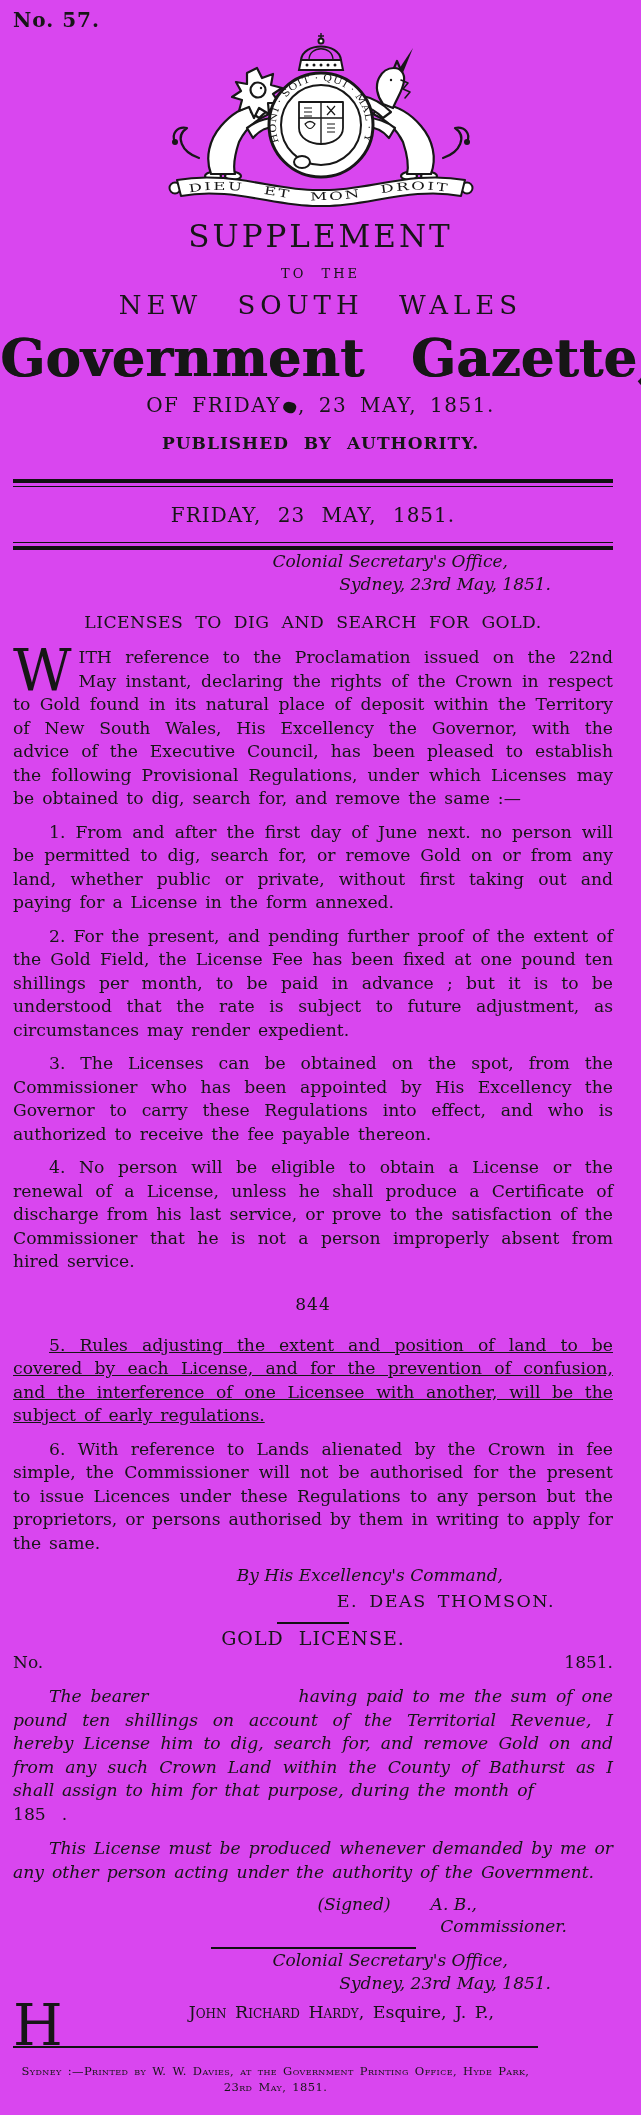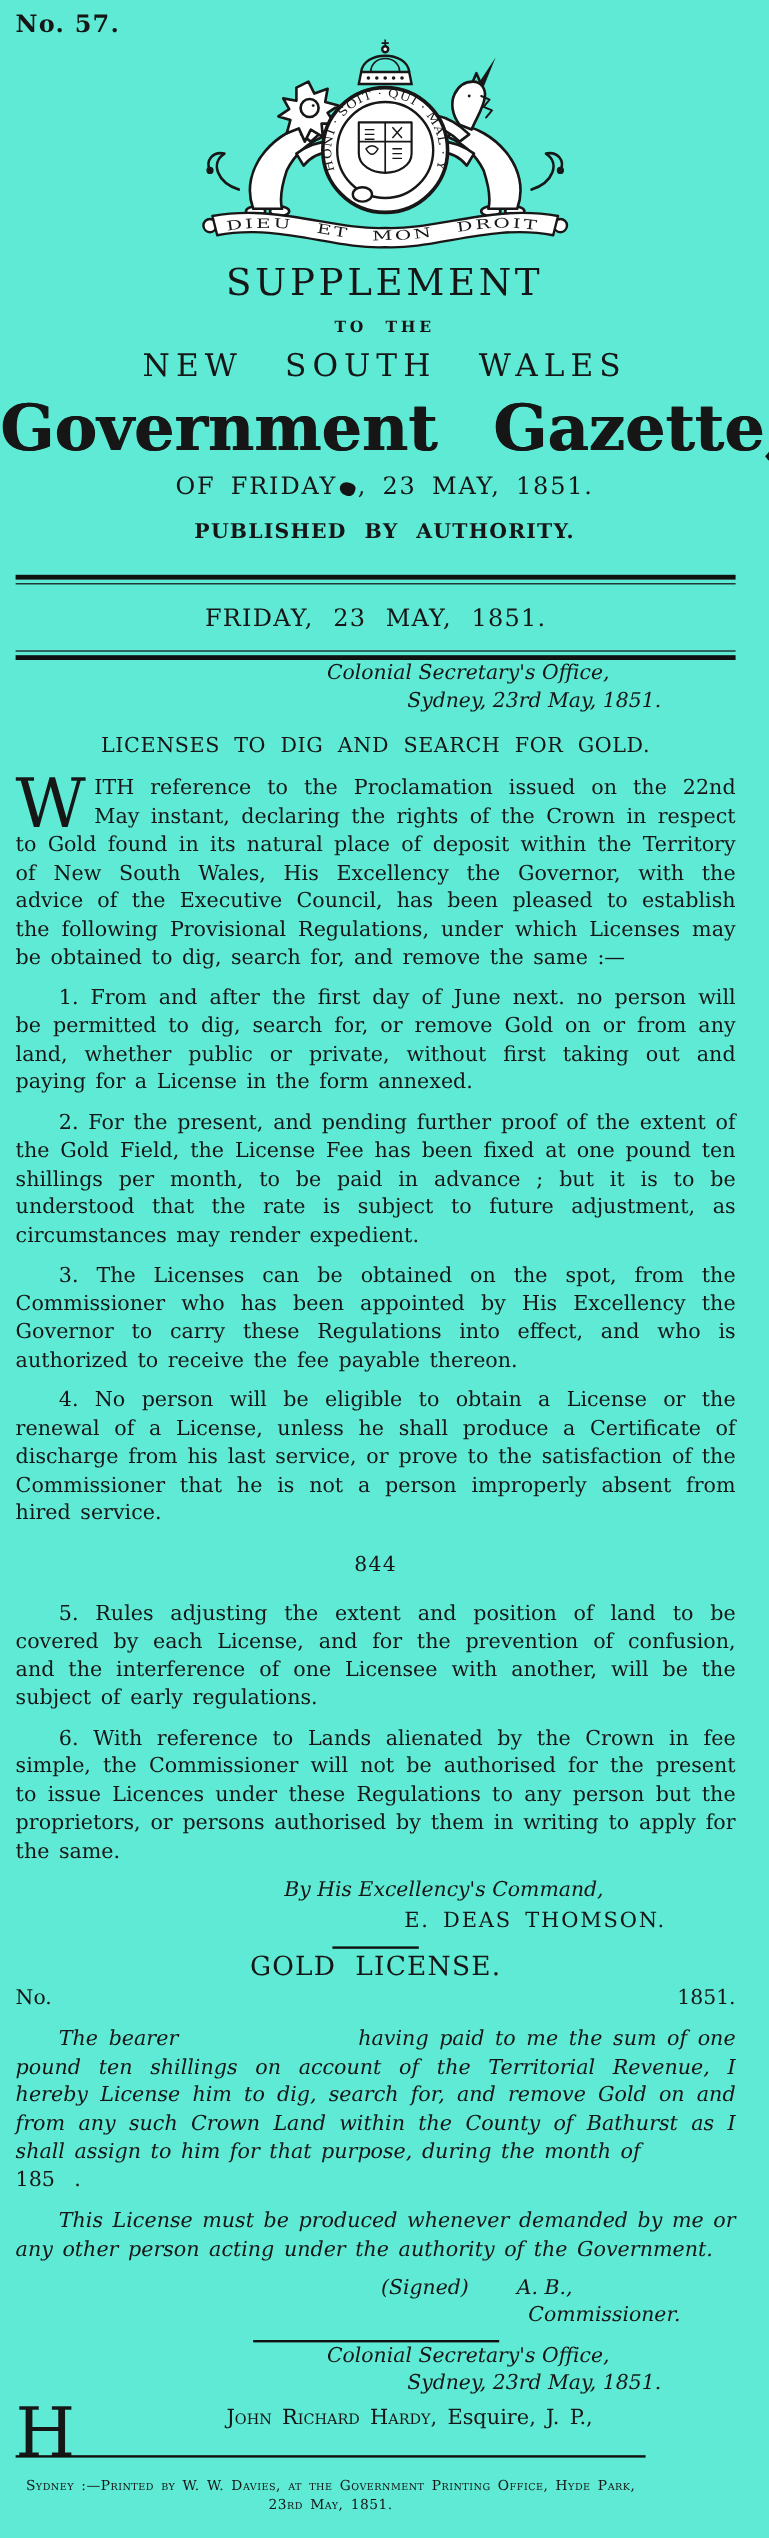--- a/index.html
+++ b/index.html
@@ -1,29 +1,29 @@
 <!DOCTYPE html>
 <html><head>
 <meta charset="utf-8">
 <style>
   html,body { margin:0; padding:0; background:#e8e8e8; }
   .page {
     position:relative; width:641px; height:2115px; margin:0 auto;
-    background:#5eead4; color:#161616; overflow:hidden;
+    background:#d946ef; color:#161616; overflow:hidden;
     font-family:"DejaVu Serif", serif;
   }
   .col { padding-left:13px; padding-right:28px; }
   .center { text-align:center; }
 
   .issue-no { position:absolute; top:8px; left:13px; font-size:20px; font-weight:bold; letter-spacing:1px; }
 
   .arms { display:block; margin:30px auto 0 auto; }
 
   .m-supplement { margin-top:8px; font-size:31px; letter-spacing:3px; word-spacing:4px; }
-  .m-tothe      { margin-top:12px; font-size:13px; letter-spacing:3px; word-spacing:8px; font-weight:bold; }
+  .m-tothe      { margin-top:12px; font-size:13px; letter-spacing:3px; word-spacing:8px; font-weight:normal; }
   .m-region     { margin-top:9px; font-size:26px; letter-spacing:5px; word-spacing:22px; }
   .m-title      { margin-top:5px; font-size:53px; line-height:64px; font-weight:bold; word-spacing:28px; white-space:nowrap;
                   text-shadow:0.7px 0 0 currentColor; }
   .m-dateline   { margin-top:4px; font-size:20px; letter-spacing:1.5px; word-spacing:5px; }
   .m-authority  { margin-top:16px; font-size:17px; font-weight:bold; letter-spacing:1px; word-spacing:8px; }
 
   .ink-blot { display:inline-block; width:13px; height:11px; background:#141414;
               border-radius:58% 42% 50% 60%; transform:rotate(18deg); margin:0 2px -1px 2px; }
 
   .rule-thick-thin { margin-top:26px; height:3px; border-top:4px solid #111; border-bottom:1px solid #111; }
@@ -35,31 +35,31 @@
   .office-line2 { margin-right:62px; }
 
   .section-heading { margin-top:17px; font-size:17.2px; letter-spacing:0.5px; word-spacing:6px; }
 
   .body-text { font-size:17.2px; line-height:23.5px; text-align:justify; word-spacing:2.5px; }
   .intro { margin:14px 0 0 0; }
   .dropcap { float:left; font-size:57px; line-height:45px; padding:2px 7px 0 0; }
   p.reg { margin:10px 0 0 0; text-indent:36px; }
 
   .page-num { margin-top:20px; font-size:17px; letter-spacing:1px; text-align:center; }
-  .after-pagenum { margin-top:20px !important; }
+  .after-pagenum { margin-top:20px !important;text-decoration:underline; }
 
   .sig-block { margin-top:7px; text-align:right; }
   .sig-cmd  { font-size:17px; font-style:italic; line-height:26px; margin-right:110px; }
   .sig-name { font-size:17.5px; letter-spacing:1.5px; word-spacing:4px; line-height:26px; margin-right:58px; }
 
   .short-rule-sm { width:72px;  border-top:2px solid #111; margin:8px auto 0 auto; }
   .short-rule-lg { width:205px; border-top:2px solid #111; margin:10px auto 0 auto; }
 
   .form-caption { margin-top:26px; font-size:13.5px; font-variant:small-caps; letter-spacing:2px; word-spacing:4px; }
-  .form-title   { margin-top:3px; font-size:22px; letter-spacing:1px; word-spacing:8px; }
+  .form-title   { margin-top:3px; font-size:19px; letter-spacing:1px; word-spacing:8px; }
   .form-no-row  { display:flex; justify-content:space-between; margin-top:3px; font-size:17px; }
 
   .form-body { font-style:italic; }
   .bearer { margin:13px 0 0 0; }
   .bearer-gap { display:inline-block; width:150px; }
   .blank-year { font-style:normal; font-size:17.2px; line-height:23.5px; }
   .blank-period { margin-left:16px; }
   .production { margin:11px 0 0 0; text-indent:36px; }
 
   .signed-block { margin-top:9px; text-align:right; font-style:italic; font-size:17px; line-height:22px; }

